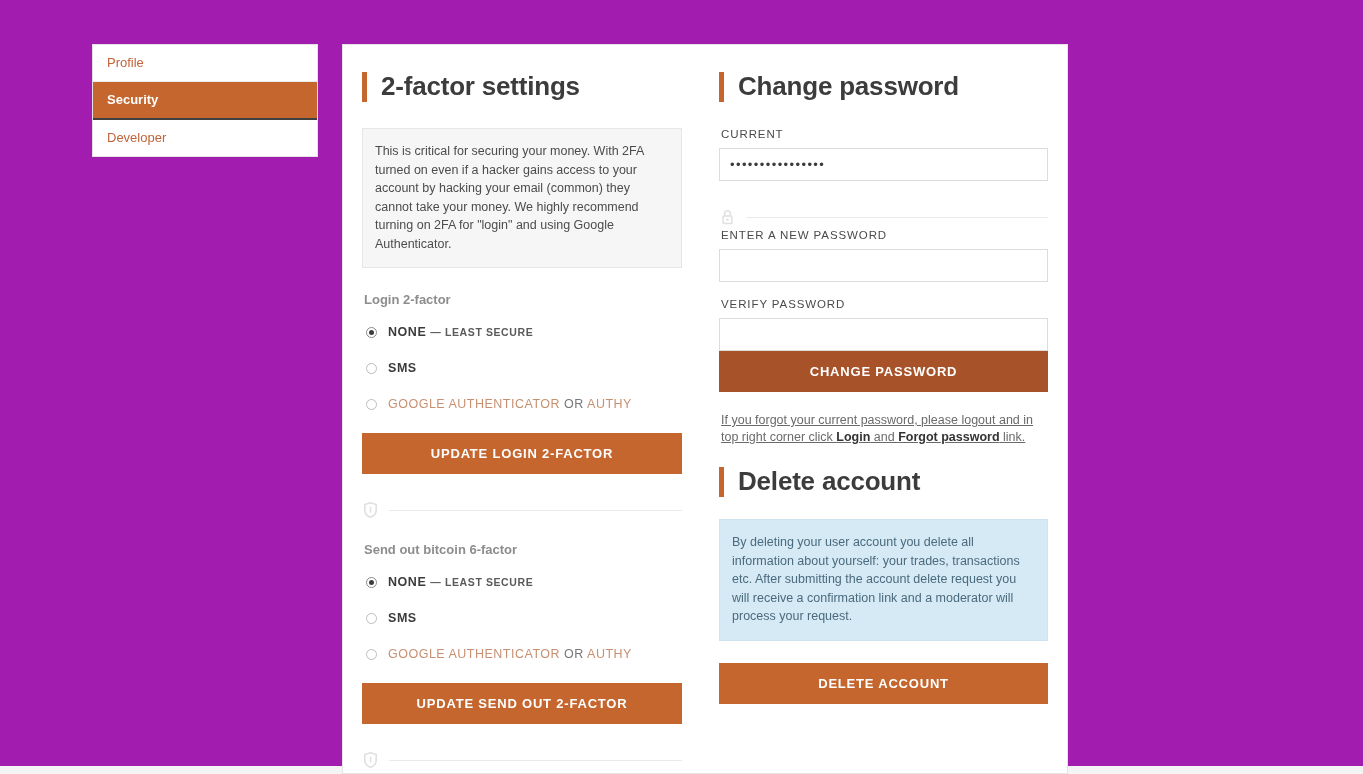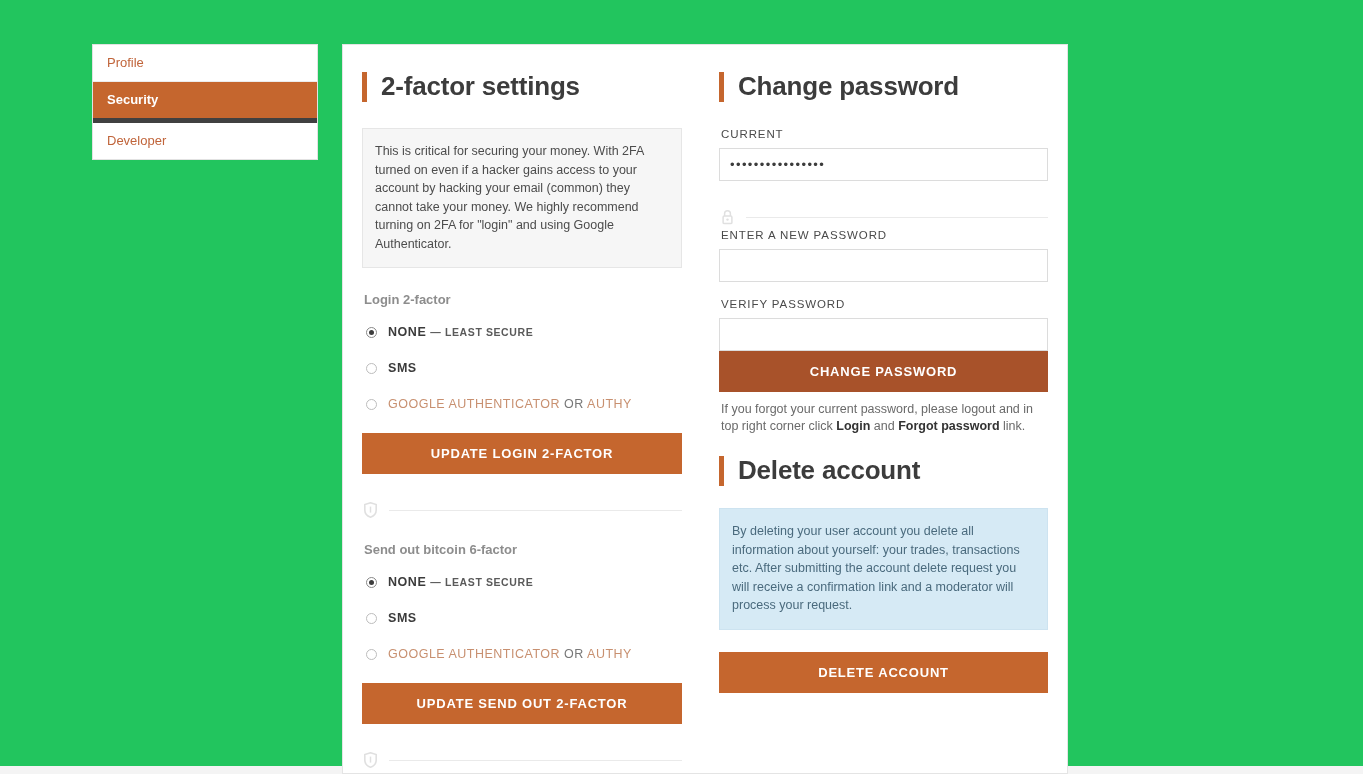--- a/index.html
+++ b/index.html
@@ -3,41 +3,41 @@
 <meta charset="utf-8">
 <style>
   * { box-sizing: border-box; }
   html, body {
     margin: 0; padding: 0;
     width: 1363px; height: 774px;
     background: #f4f4f4;
     font-family: "Liberation Sans", sans-serif;
     overflow: hidden;
   }
-  .page { position: relative; width: 1363px; height: 766px; background: #22c55e; }
+  .page { position: relative; width: 1363px; height: 766px; background: #a21caf; }
 
   
   .sidebar {
     position: absolute; left: 92px; top: 44px; width: 226px;
     background: #ffffff; border: 1px solid #e2e2e2;
   }
   .side-item {
     padding: 9px 14px;
     font-size: 13px;
     color: #c0643a;
     border-bottom: 1px solid #ececec;
     cursor: pointer;
     line-height: 18px;
   }
   .side-item:last-child { border-bottom: none; }
   .side-item.active {
     background: #c5662e;
     color: #ffffff;
     font-weight: bold;
-    border-bottom: 5px solid #404040;
+    border-bottom: 2px solid #404040;
   }
 
   
   .card {
     position: absolute; left: 342px; top: 44px;
     width: 726px; height: 730px;
     background: #ffffff;
     border: 1px solid #e4e4e4;
     display: flex;
     overflow: hidden;
@@ -148,21 +148,21 @@
     color: #3c3c3c;
     font-family: "Liberation Sans", sans-serif;
     outline: none;
     letter-spacing: 1.4px;
   }
   .helper {
     font-size: 12.5px; color: #6a6a6a;
     line-height: 17px;
     margin: 11px 0 13px 2px;
   }
-  .helper.tight { margin: 9px 0 0 2px; }
+  .helper.tight { margin: 20px 0 0 2px; text-decoration: underline; }
   .helper b { color: #333; font-weight: bold; }
 </style>
 </head>
 <body>
 
 <div class="page">
 
   <div class="sidebar">
     <div class="side-item">
       <span>Profile</span>

